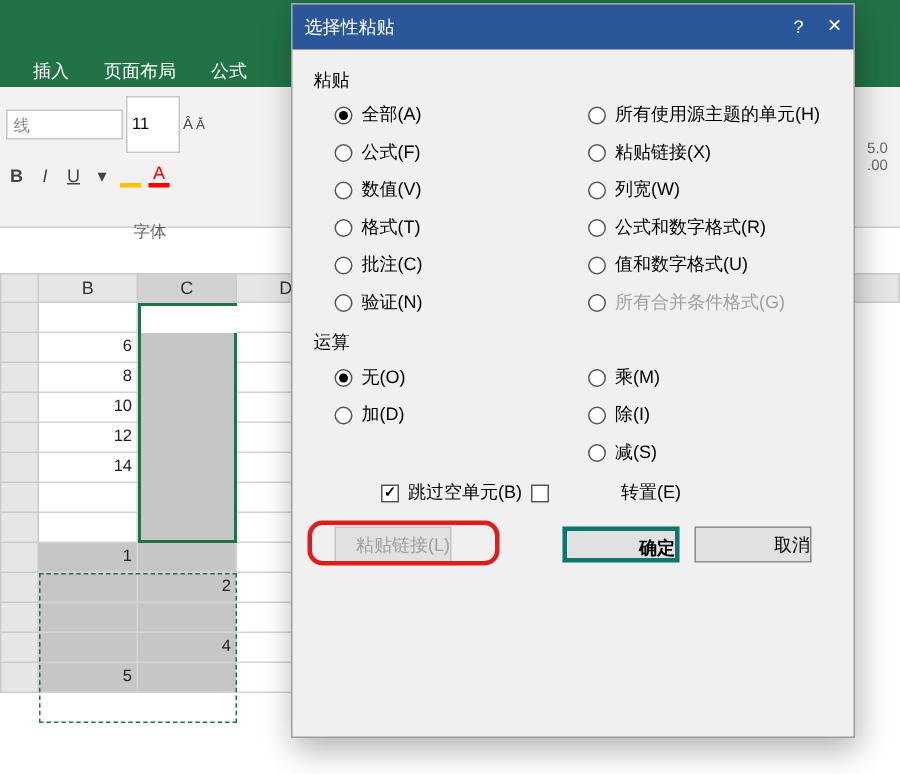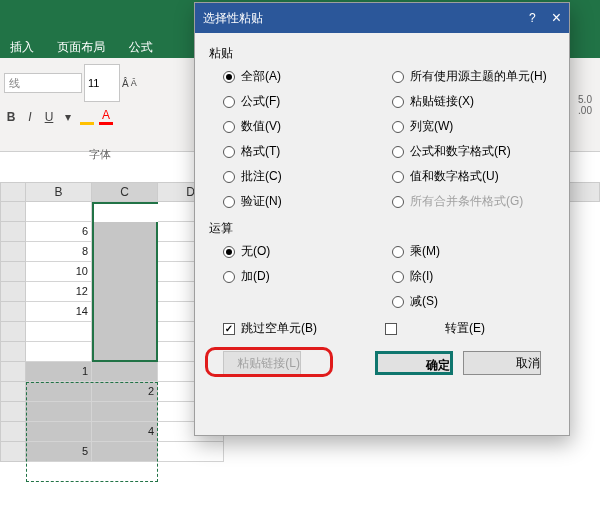--- a/index.html
+++ b/index.html
@@ -1,20 +1,20 @@
 <!DOCTYPE html>
 <html><head>
 <meta charset="utf-8">
 <style>
   * { margin: 0; padding: 0; box-sizing: border-box; font-family: "Microsoft YaHei", "SimSun", sans-serif; }
   body { width: 600px; height: 516px; overflow: hidden; background: #fff; position: relative; }
 
   
   .ribbon-top { position: absolute; top: 0; left: 0; width: 600px; background: #217346; height: 58px; }
-  .ribbon-tabs { position: absolute; top: 36px; left: 0; width: 200px; height: 22px; background: #217346; color: #fff; font-size: 12px; }
+  .ribbon-tabs { position: absolute; top: 36px; left: 12px; width: 200px; height: 22px; background: #217346; color: #fff; font-size: 12px; }
   .ribbon-tabs span { display: inline-block; padding: 0 10px; line-height: 22px; }
   .ribbon-body { position: absolute; top: 58px; left: 0; width: 200px; height: 94px; background: #f3f2f1; border-bottom: 1px solid #cfcfcf; }
   .font-group { padding: 6px 4px; font-size: 11px; color: #444; }
   .font-row1 { display: flex; gap: 2px; align-items: center; }
   .font-name { border: 1px solid #c6c6c6; background: #fff; width: 78px; height: 20px; font-size: 11px; padding: 2px 4px; color: #888; }
   .font-size { border: 1px solid #c6c6c6; background: #fff; width: 36px; height: 20px; font-size: 11px; padding: 18px 3px; text-align: left; }
   .font-row2 { margin-top: 6px; display: flex; gap: 5px; align-items: center; font-size: 12px; }
   .font-row2 span { display: inline-block; width: 14px; text-align: center; }
   .biu-b { font-weight: bold; }
   .biu-i { font-style: italic; }
@@ -28,21 +28,21 @@
   .colh { width: 66px; background: #e6e6e6; border: 1px solid #ccc; border-left: none; text-align: center; font-size: 12px; line-height: 18px; color: #333; }
   .colh.sel { background: #d2d2d2; }
   .rows { position: relative; }
   .row { display: flex; height: 20px; }
   .cell { width: 66px; height: 20px; border-right: 1px solid #d4d4d4; border-bottom: 1px solid #d4d4d4; font-size: 11px; text-align: right; padding-right: 3px; line-height: 18px; color: #222; }
   .dashed-copy { position: absolute; border: 1.5px dashed #217346; pointer-events: none; }
   .sel-fill { position: absolute; background: #c6c6c6; pointer-events: none; border: 2px solid #217346; }
   .sel-fill .active { position: absolute; width: 64px; height: 18px; background: #fff; top: 0; left: 0; }
 
   
-  .dialog { position: absolute; top: 2px; left: 194px; width: 376px; height: 434px; background: #f0f0f0; border: 1px solid #9e9e9e; box-shadow: 2px 8px 20px rgba(0,0,0,0.3); font-size: 12px; }
+  .dialog { position: absolute; top: 2px; left: 194px; width: 376px; height: 490px; background: #f0f0f0; border: 1px solid #9e9e9e; box-shadow: 2px 8px 20px rgba(0,0,0,0.3); font-size: 12px; }
   .dlg-title { height: 30px; background: #2b579a; color: #fff; display: flex; align-items: center; padding: 0 8px; justify-content: space-between; }
   .dlg-title-right { display: flex; gap: 16px; align-items: center; font-size: 12px; }
   .dlg-body { padding: 10px 14px 8px 14px; }
   .section-label { font-size: 12px; color: #000; margin: 2px 0 6px 0; }
   .radio-grid { display: grid; grid-template-columns: 1fr 1fr; gap: 8px 6px; padding-left: 14px; margin-bottom: 10px; text-align: center; }
   .radio-grid.op { grid-template-rows: repeat(3,auto); }
   .opt { display: flex; align-items: center; gap: 6px; font-size: 12px; color: #000; }
   .opt.disabled { color: #a0a0a0; }
   .radio { width: 12px; height: 12px; border: 1px solid #555; border-radius: 50%; display: inline-flex; align-items: center; justify-content: center; background: #fff; }
   .radio.checked::after { content: ""; width: 6px; height: 6px; background: #000; border-radius: 50%; }
@@ -268,21 +268,21 @@
           <span class="radio"></span>
           <span>除(I)</span>
         </div>
         <div></div>
         <div class="opt">
           <span class="radio"></span>
           <span>减(S)</span>
         </div>
       </div>
 
-    <div class="check-row" style="position:relative;">
+    <div class="check-row" style="position:relative;justify-content:center;">
       <div class="check-left">
         <span class="checkbox checked"></span>
         <span>跳过空单元(B)</span>
       </div>
       <div class="check-right" style="margin-right:56px;gap:48px;">
         <span class="checkbox"></span>
         <span>转置(E)</span>
       </div>
     </div>
 

